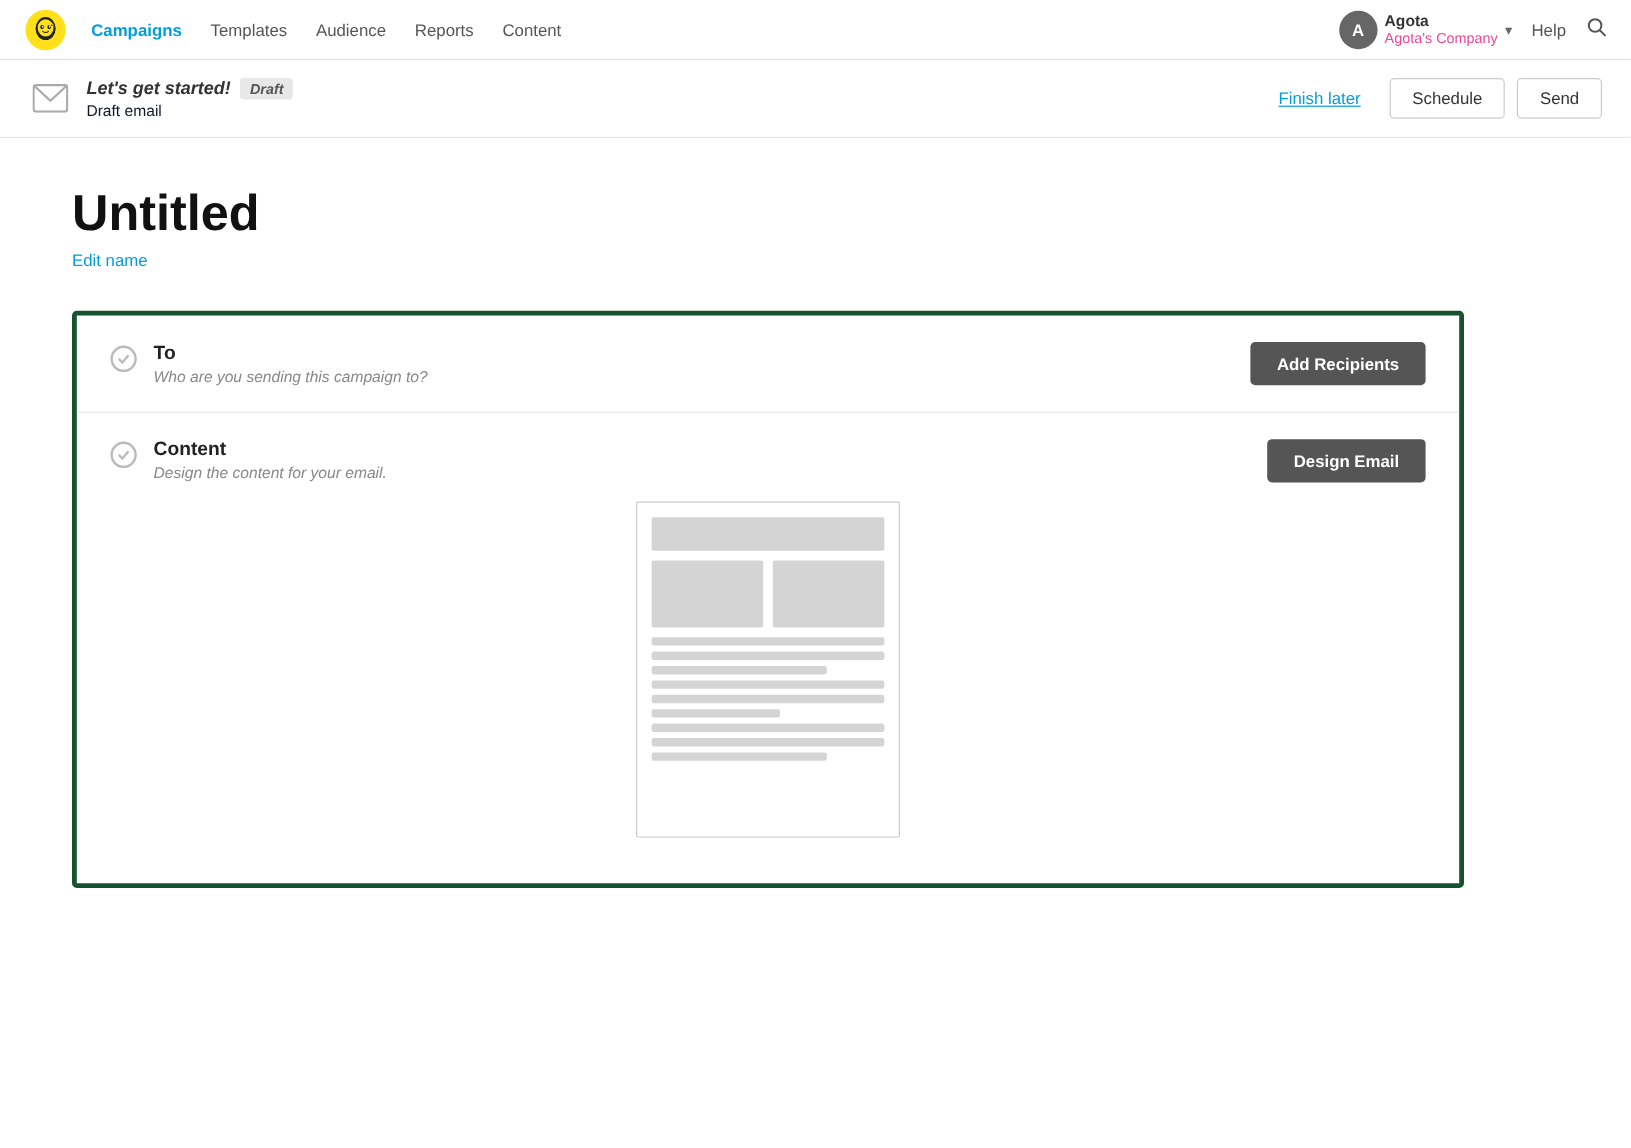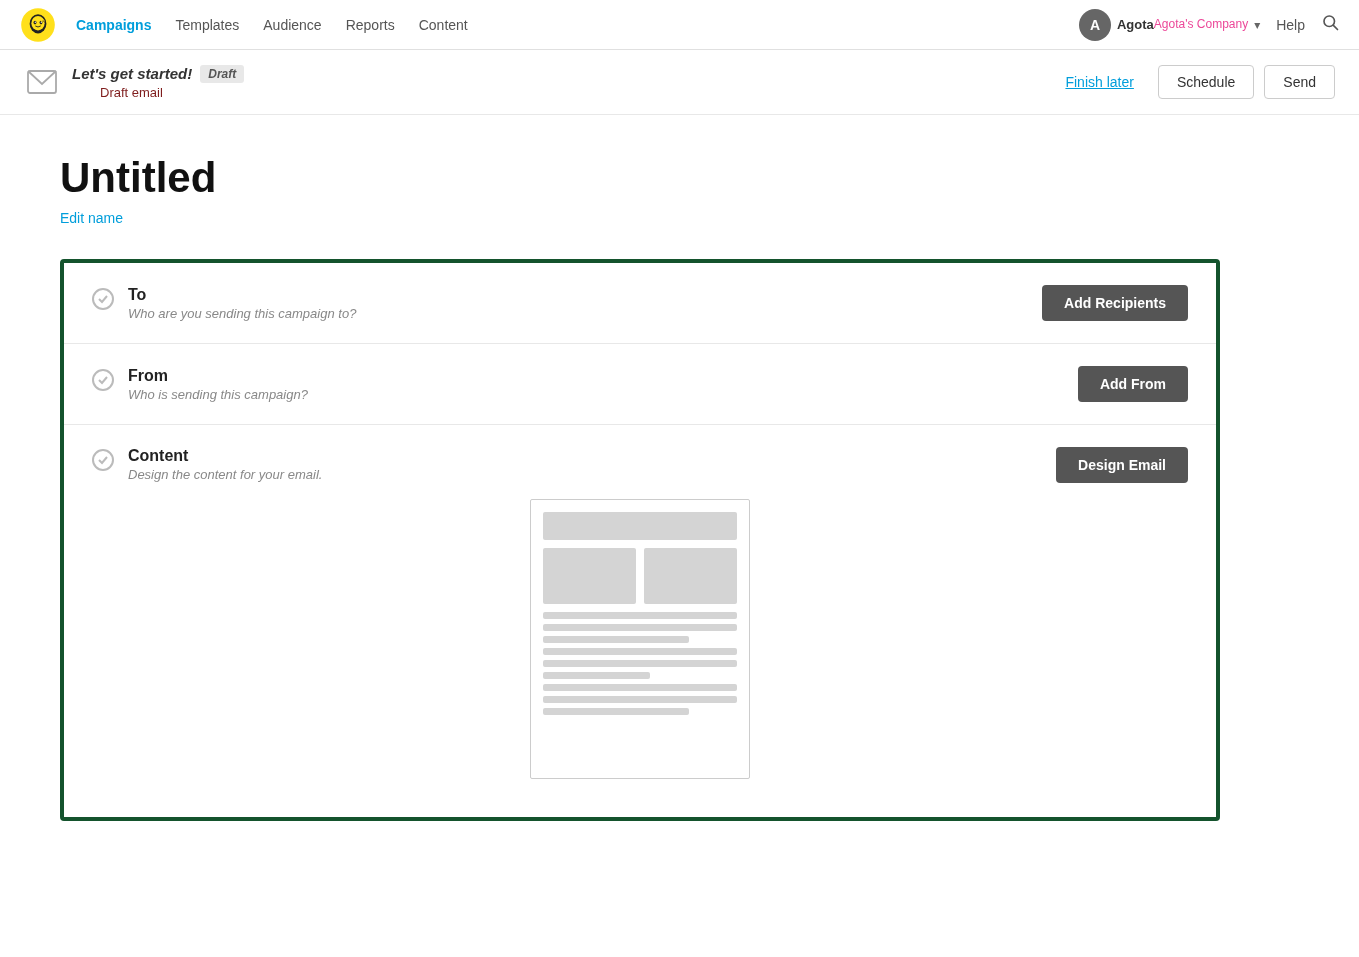--- a/index.html
+++ b/index.html
@@ -52,21 +52,21 @@
       justify-content: center;
       font-size: 14px;
       font-weight: 600;
     }
     .user-info {
       display: flex;
       align-items: center;
       gap: 6px;
       cursor: pointer;
     }
-    .user-name-block { display: flex; flex-direction: row; }
+    .user-name-block { display: flex; flex-direction: column; }
     .user-name { font-size: 13px; font-weight: 600; color: #333; }
     .user-company { font-size: 12px; color: #ec4899; }
     .chevron-icon { color: #666; font-size: 12px; }
     .help-link { font-size: 14px; color: #555; cursor: pointer; }
     .search-icon-btn { background: none; border: none; cursor: pointer; font-size: 18px; color: #555; }
 
     
     .subheader {
       display: flex;
       align-items: center;
@@ -90,21 +90,21 @@
     }
     .draft-title { font-size: 15px; font-weight: 700; color: #333; }
     .draft-badge {
       background: #e8e8e8;
       color: #555;
       font-size: 12px;
       font-weight: 600;
       padding: 2px 8px;
       border-radius: 3px;
     }
-    .draft-subtitle { font-size: 13px; color: #7f1d1d; margin-top: 2px; margin-left: 28px; }
+    .draft-subtitle { font-size: 13px; color: #0f172a; margin-top: 2px; }
     .subheader-right {
       display: flex;
       align-items: center;
       gap: 10px;
     }
     .btn-finish-later {
       background: none;
       border: none;
       color: #009edb;
       font-size: 14px;
@@ -338,34 +338,20 @@
           </svg>
         </div>
         <div class="row-label-group">
           <span class="row-label">To</span>
           <span class="row-sublabel">Who are you sending this campaign to?</span>
         </div>
       </div>
       <button class="btn-action">Add Recipients</button>
     </div>
 
-    <div class="campaign-row">
-      <div class="row-left">
-        <div class="circle-icon">
-          <svg viewBox="0 0 12 12" fill="none" stroke="#bbb" stroke-width="2">
-            <polyline points="2,6 5,9 10,3"></polyline>
-          </svg>
-        </div>
-        <div class="row-label-group">
-          <span class="row-label">From</span>
-          <span class="row-sublabel">Who is sending this campaign?</span>
-        </div>
-      </div>
-      <button class="btn-action">Add From</button>
-    </div>
 
 
     <div class="campaign-row" style="align-items:flex-start;">
       <div style="width:100%;">
         <div class="row-left-inner" style="display:flex;align-items:flex-start;gap:14px;justify-content:space-between;width:100%;">
           <div style="display:flex;align-items:flex-start;gap:14px;">
             <div class="circle-icon" style="margin-top:2px;">
               <svg viewBox="0 0 12 12" fill="none" stroke="#bbb" stroke-width="2">
                 <polyline points="2,6 5,9 10,3"></polyline>
               </svg>

